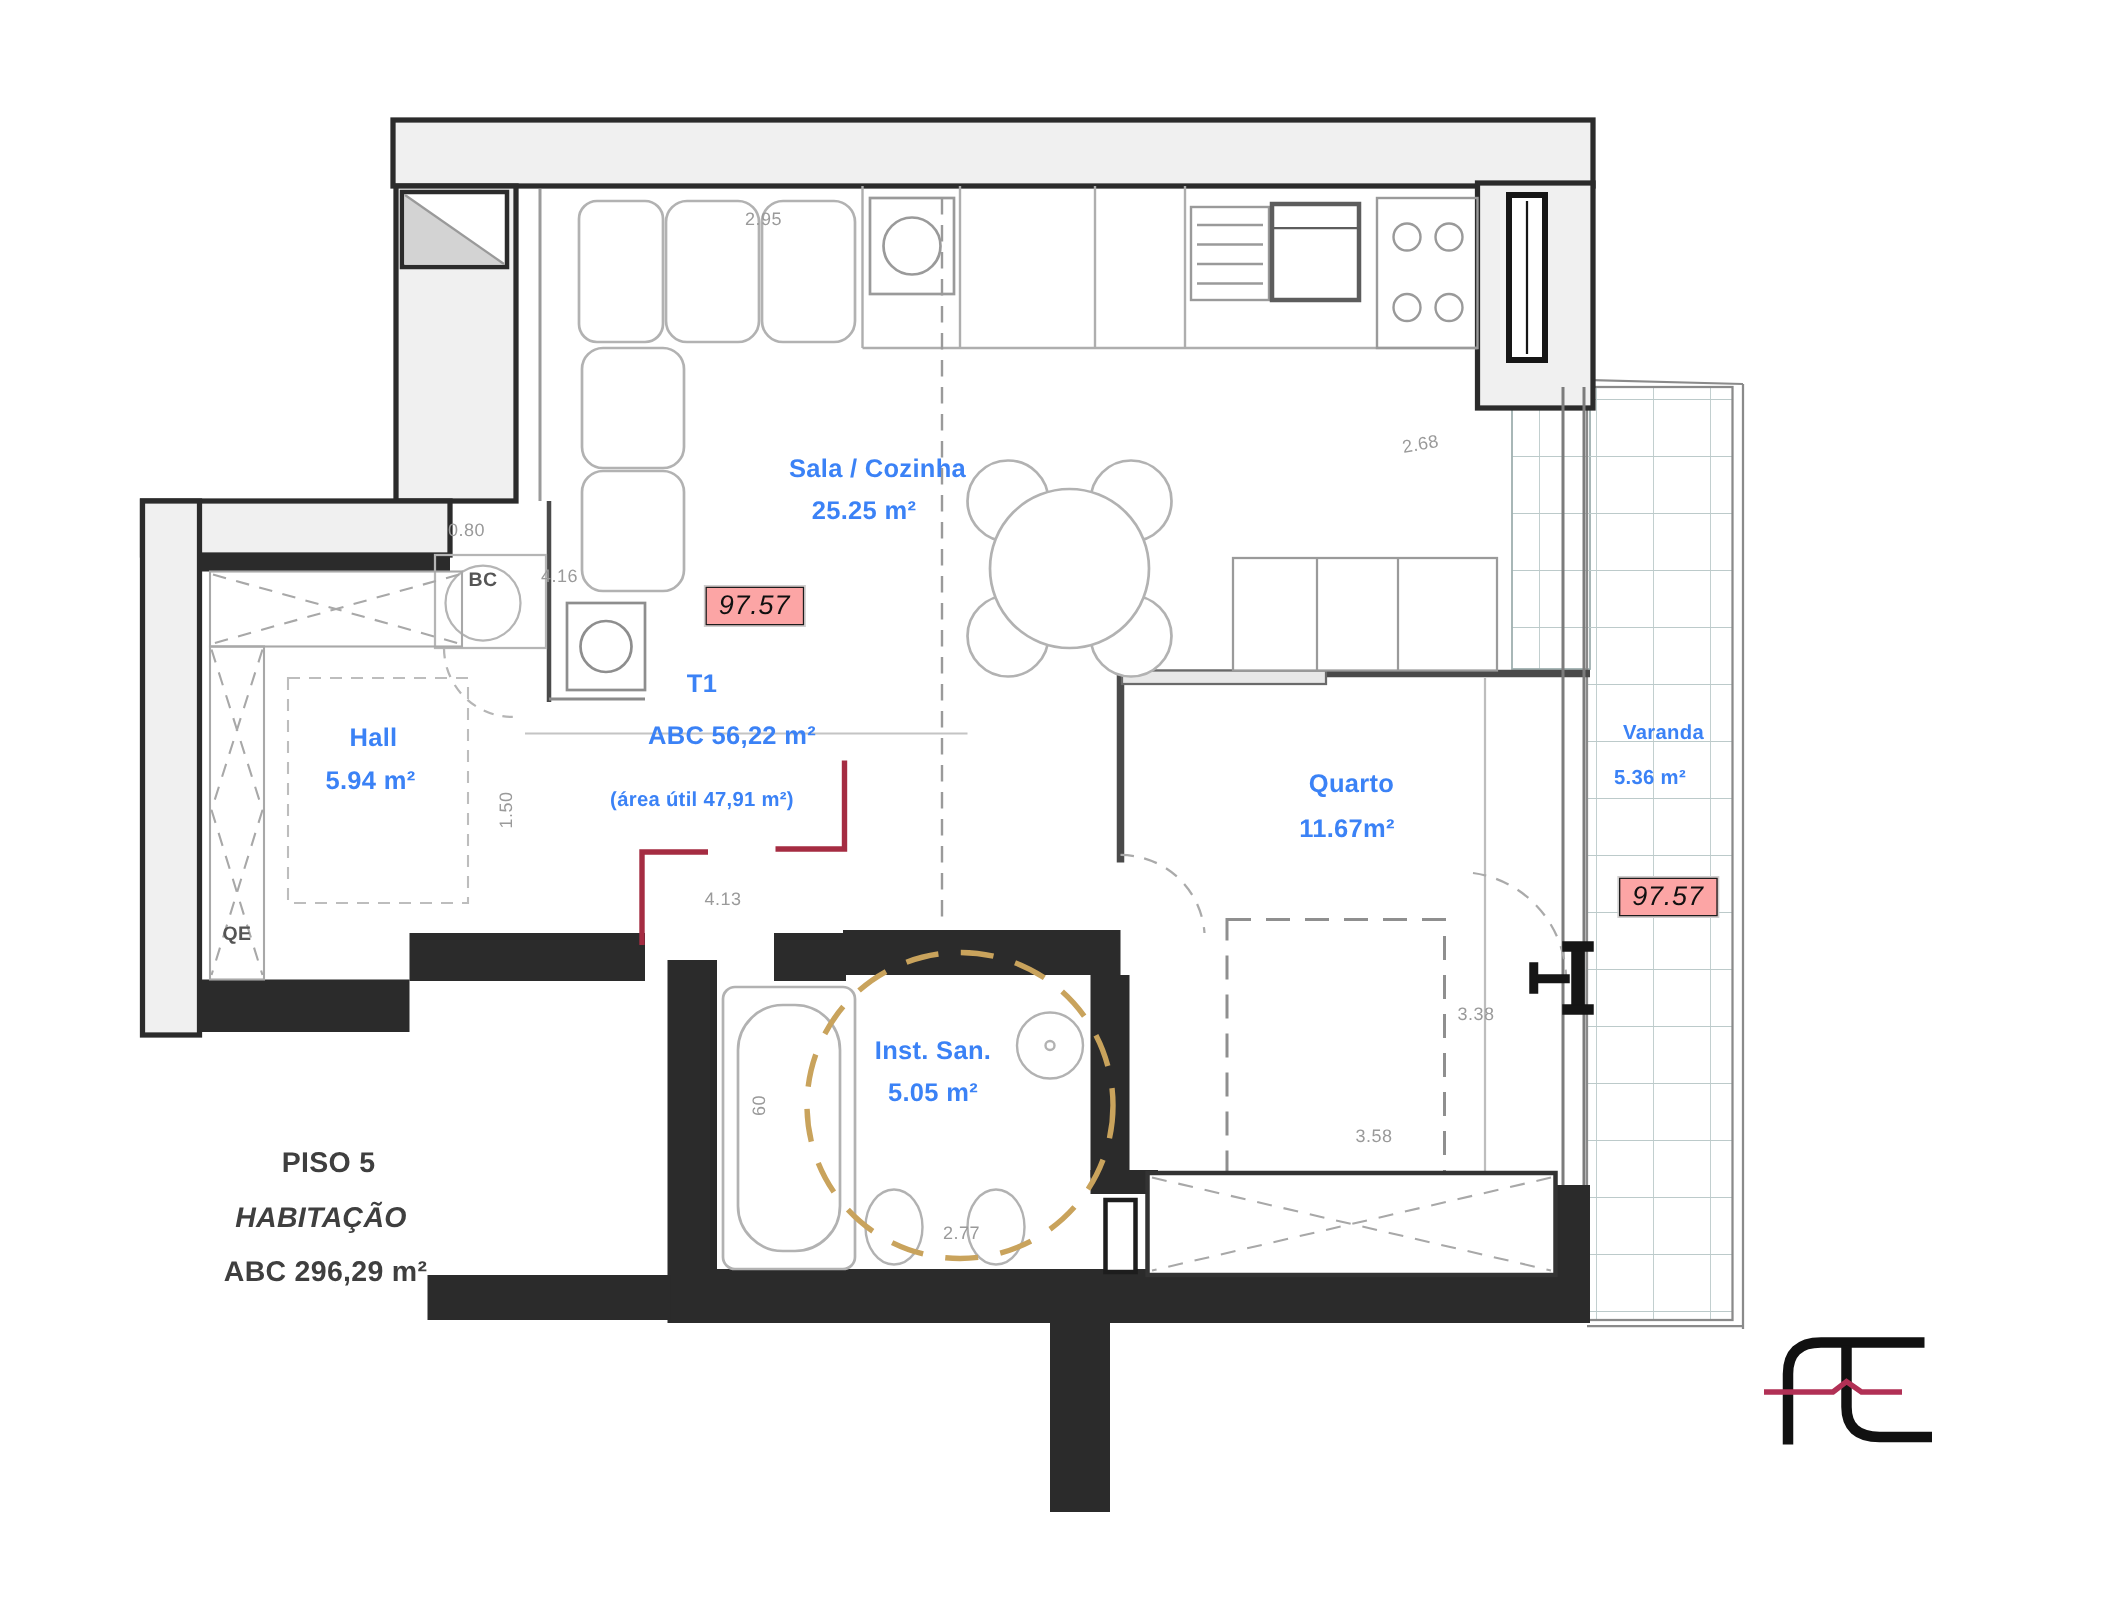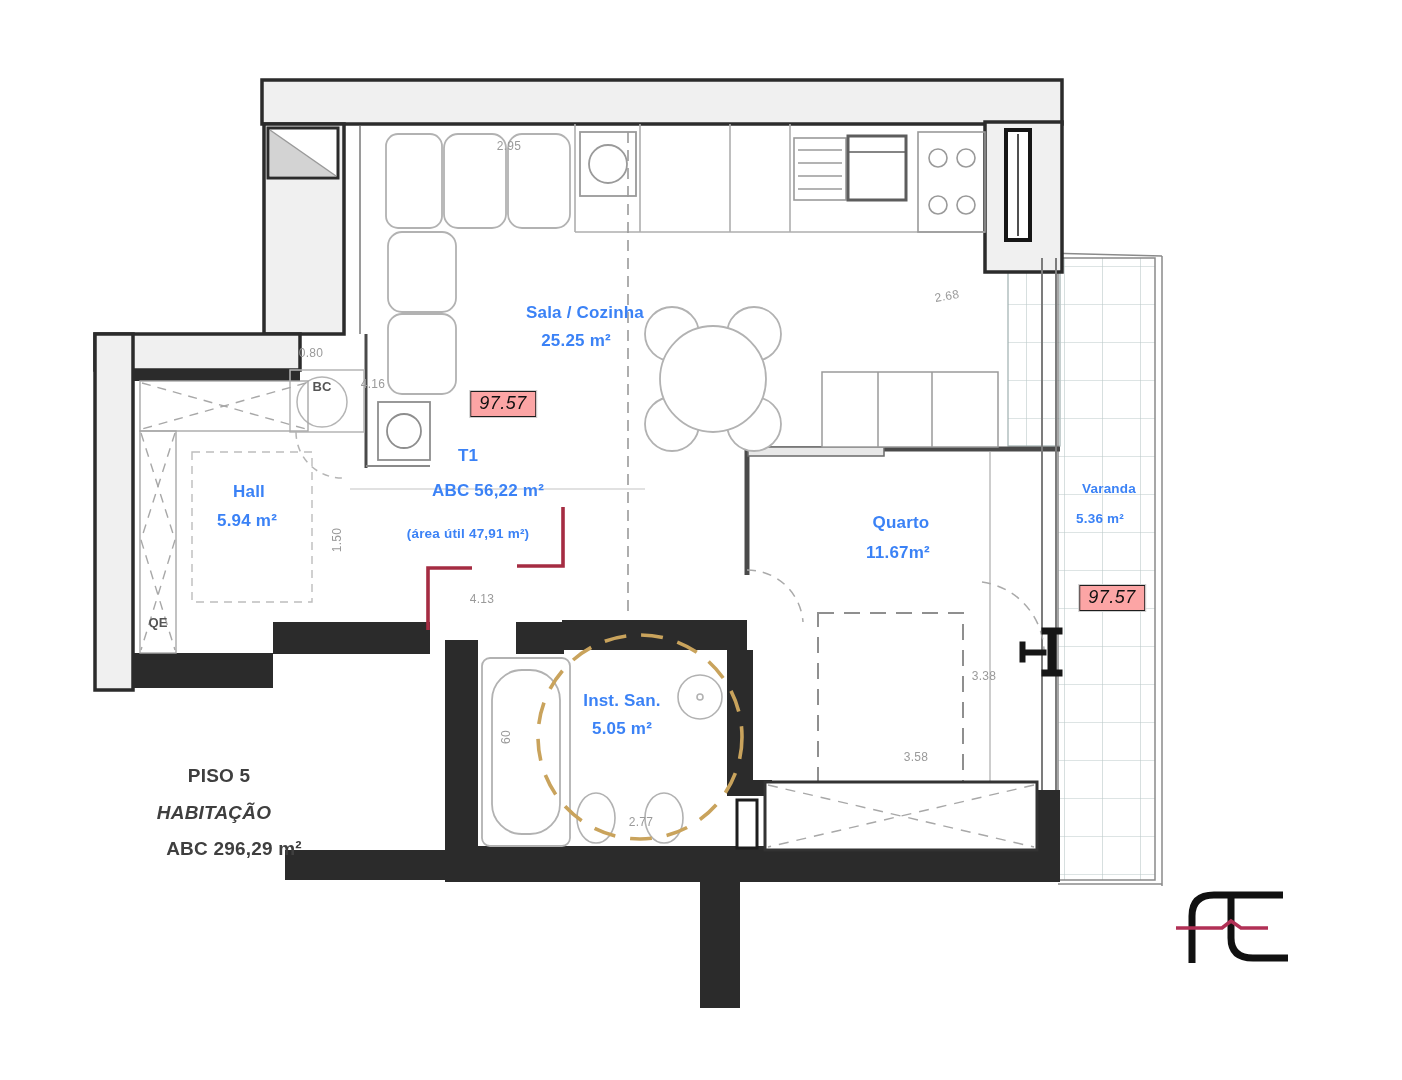--- a/index.html
+++ b/index.html
@@ -223,21 +223,21 @@
 
   <div class="lbl tiny" style="left:322px;top:386px;">BC</div>
   <div class="lbl tiny" style="left:158px;top:622px;">QE</div>
 
   <div class="lbl" style="left:468px;top:456px;">T1</div>
   <div class="lbl" style="left:488px;top:491px;">ABC 56,22 m²</div>
   <div class="lbl small" style="left:468px;top:533px;">(área útil 47,91 m²)</div>
 
   <div class="lbl floor" style="left:219px;top:776px;">PISO 5</div>
   <div class="lbl floor" style="left:214px;top:813px;font-style:italic;">HABITAÇÃO</div>
-  <div class="lbl floor" style="left:217px;top:849px;margin-left:17px;">ABC 296,29 m²</div>
+  <div class="lbl floor" style="left:217px;top:849px;">ABC 296,29 m²</div>
 
   <div class="badge" style="left:503px;top:404px;">97.57</div>
   <div class="badge" style="left:1112px;top:598px;">97.57</div>
 
   <div class="lbl dim" style="left:485px;top:146px;margin-left:24px;">2.95</div>
   <div class="lbl dim" style="left:947px;top:296px;transform:translate(-50%,-50%) rotate(-10deg);">2.68</div>
   <div class="lbl dim" style="left:311px;top:353px;">0.80</div>
   <div class="lbl dim" style="left:373px;top:384px;">4.16</div>
   <div class="lbl dim v" style="left:337px;top:540px;">1.50</div>
   <div class="lbl dim" style="left:482px;top:599px;">4.13</div>

